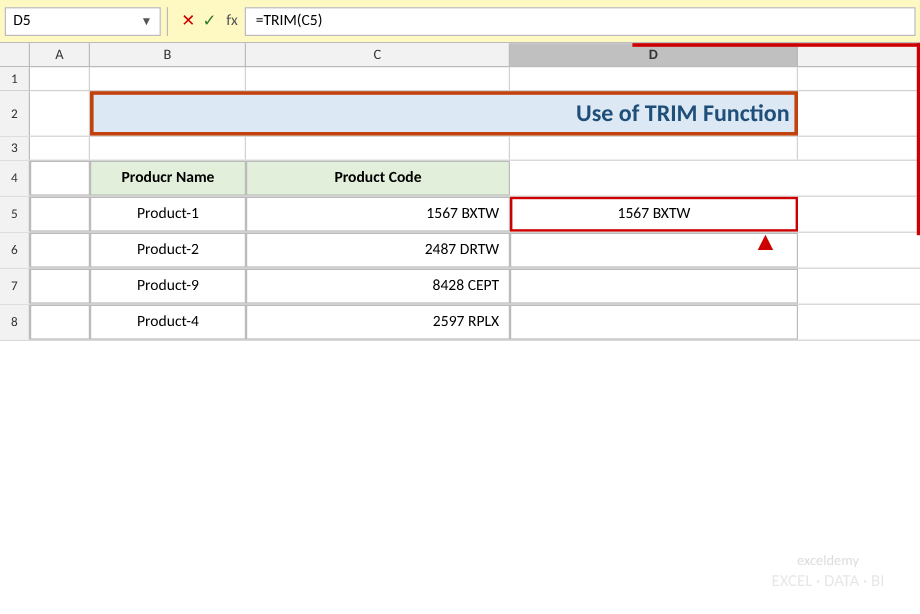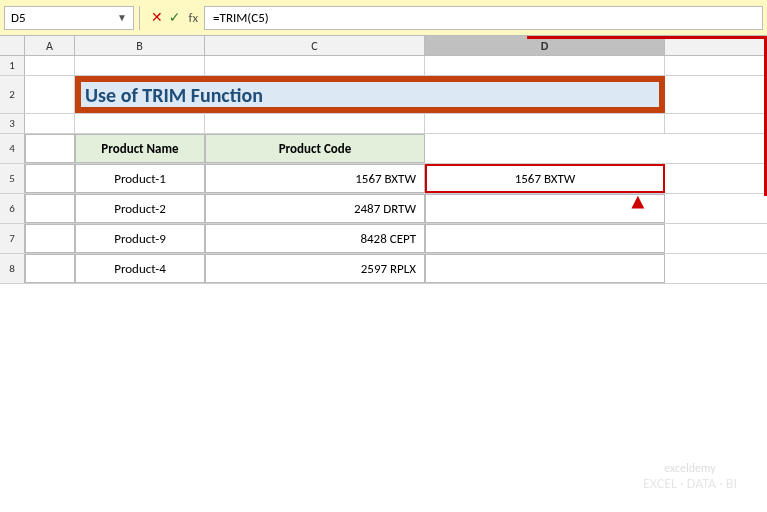--- a/index.html
+++ b/index.html
@@ -175,22 +175,22 @@
     .col-b { width: 130px; min-width: 130px; }
     .col-c { width: 220px; min-width: 220px; }
     .col-d { width: 240px; min-width: 240px; }
 
     
     .title-cell {
       background: #dce9f5;
       font-size: 20px;
       font-weight: bold;
       color: #1f4e79;
-      justify-content: flex-start;
-      border: 6px solid #c2410c;
+      justify-content: flex-end;
+      border: 3px solid #c2410c;
     }
 
     
     .header-cell {
       background: #e2efda;
       font-weight: bold;
       justify-content: center;
       border: 1px solid #bbb;
     }
 
@@ -293,21 +293,21 @@
         <div class="cell col-a" data-name="cell-a3"></div>
         <div class="cell col-b" data-name="cell-b3"></div>
         <div class="cell col-c" data-name="cell-c3"></div>
         <div class="cell col-d" data-name="cell-d3"></div>
       </div>
 
       <div class="spreadsheet-row row-h30" data-name="table-row">
         <div class="row-num" data-name="row-number-4">4</div>
         <div class="cell col-a" style="border: 1px solid #bbb;" data-name="cell-a4"></div>
         <div class="cell col-b header-cell" data-name="header-cell-product-name">
-          <span>Product Name</span>
+          <span>Producr Name</span>
         </div>
         <div class="cell col-c header-cell" data-name="header-cell-product-code">
           <span>Product Code</span>
         </div>
       </div>
 
       <div class="spreadsheet-row row-h30" data-name="table-row">
         <div class="row-num" data-name="row-number-5">5</div>
         <div class="cell col-a" style="border: 1px solid #bbb;" data-name="cell-a5"></div>
         <div class="cell col-b data-name-cell center" data-name="cell-product-name-1">

